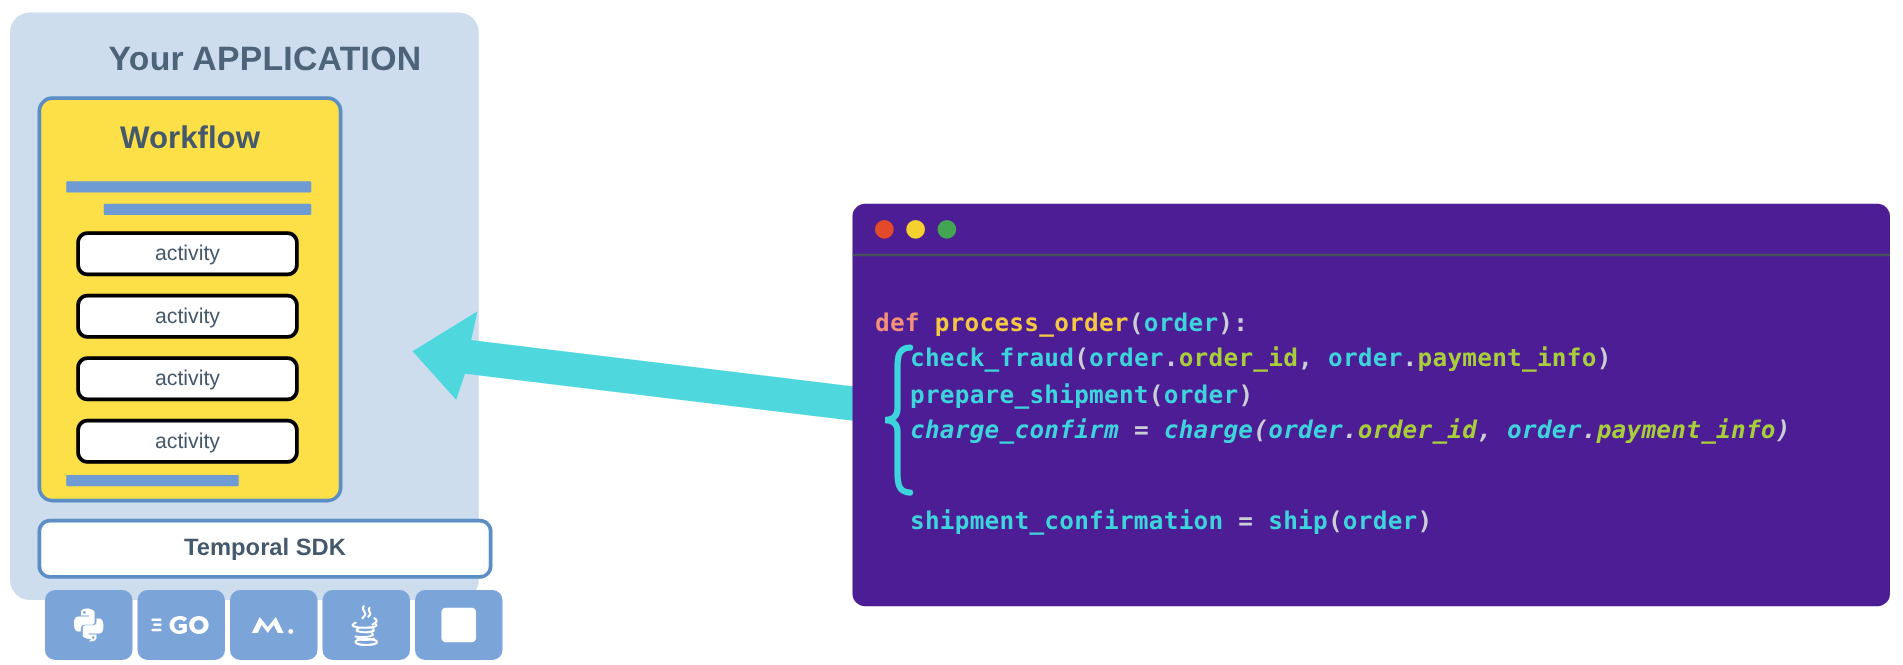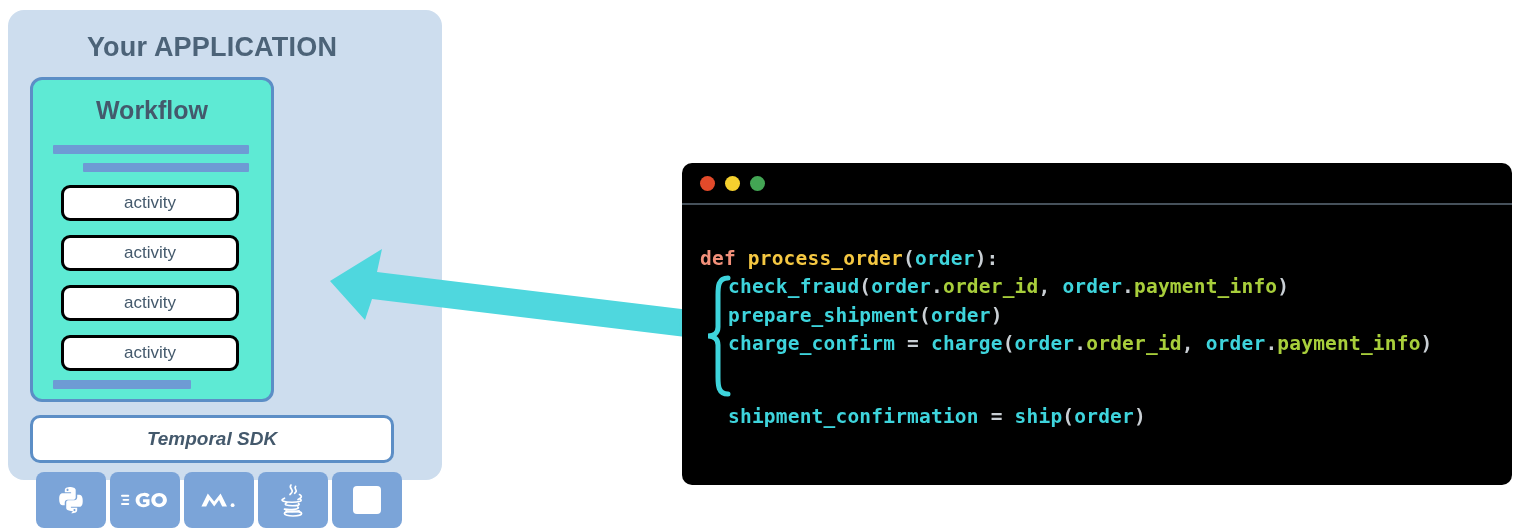--- a/index.html
+++ b/index.html
@@ -13,21 +13,21 @@
     position: relative;
     overflow: hidden;
     font-family: "Liberation Sans", sans-serif;
   }
 
   
   #app-panel {
     position: absolute;
     left: 8px;
     top: 10px;
-    width: 434px;
+    width: 375px;
     height: 470px;
     background: #CDDDEE;
     border-radius: 16px;
   }
 
   #app-title {
     position: absolute;
     left: 0;
     top: 22px;
     width: 408px;
@@ -38,21 +38,21 @@
     letter-spacing: 0.2px;
   }
 
   
   #workflow-card {
     position: absolute;
     left: 22px;
     top: 67px;
     width: 244px;
     height: 325px;
-    background: #5eead4;
+    background: #fde047;
     border: 3px solid #5C8EC6;
     border-radius: 12px;
     box-sizing: border-box;
   }
 
   #workflow-title {
     position: absolute;
     left: 0;
     top: 16px;
     width: 100%;
@@ -102,21 +102,20 @@
     background: #ffffff;
     border: 3px solid #5C8EC6;
     border-radius: 10px;
     box-sizing: border-box;
     display: flex;
     align-items: center;
     justify-content: center;
     font-size: 19px;
     font-weight: bold;
     color: #44596C;
-    font-style: italic;
   }
 
   
   #sdk-tiles {
     position: absolute;
     left: 28px;
     top: 462px;
     display: flex;
     gap: 4px;
   }
@@ -141,21 +140,21 @@
     pointer-events: none;
   }
 
   
   #code-window {
     position: absolute;
     left: 682px;
     top: 163px;
     width: 830px;
     height: 322px;
-    background: #000000;
+    background: #4c1d95;
     border-radius: 10px;
     overflow: hidden;
   }
 
   #code-titlebar {
     position: absolute;
     left: 0; top: 0;
     width: 100%;
     height: 42px;
     border-bottom: 2px solid #46515B;
@@ -184,21 +183,21 @@
   }
 
   .code-line {
     position: absolute;
     left: 18px;
     white-space: pre;
   }
   #code-line-0 { top: 40px; }
   #code-line-1 { top: 68px;  left: 46px; }
   #code-line-2 { top: 96.5px; left: 46px; }
-  #code-line-3 { top: 125px; left: 46px; }
+  #code-line-3 { top: 125px; left: 46px; font-style: italic; }
   #code-line-4 { top: 153.5px; left: 46px; margin-top: 44px; }
 
   .t-kw    { color: #F2907A; }
   .t-fn    { color: #F5C842; }
   .t-id    { color: #3ED4DC; }
   .t-attr  { color: #A8CE3B; }
   .t-punc  { color: #C9CFD4; }
 
   #brace-svg {
     position: absolute;

